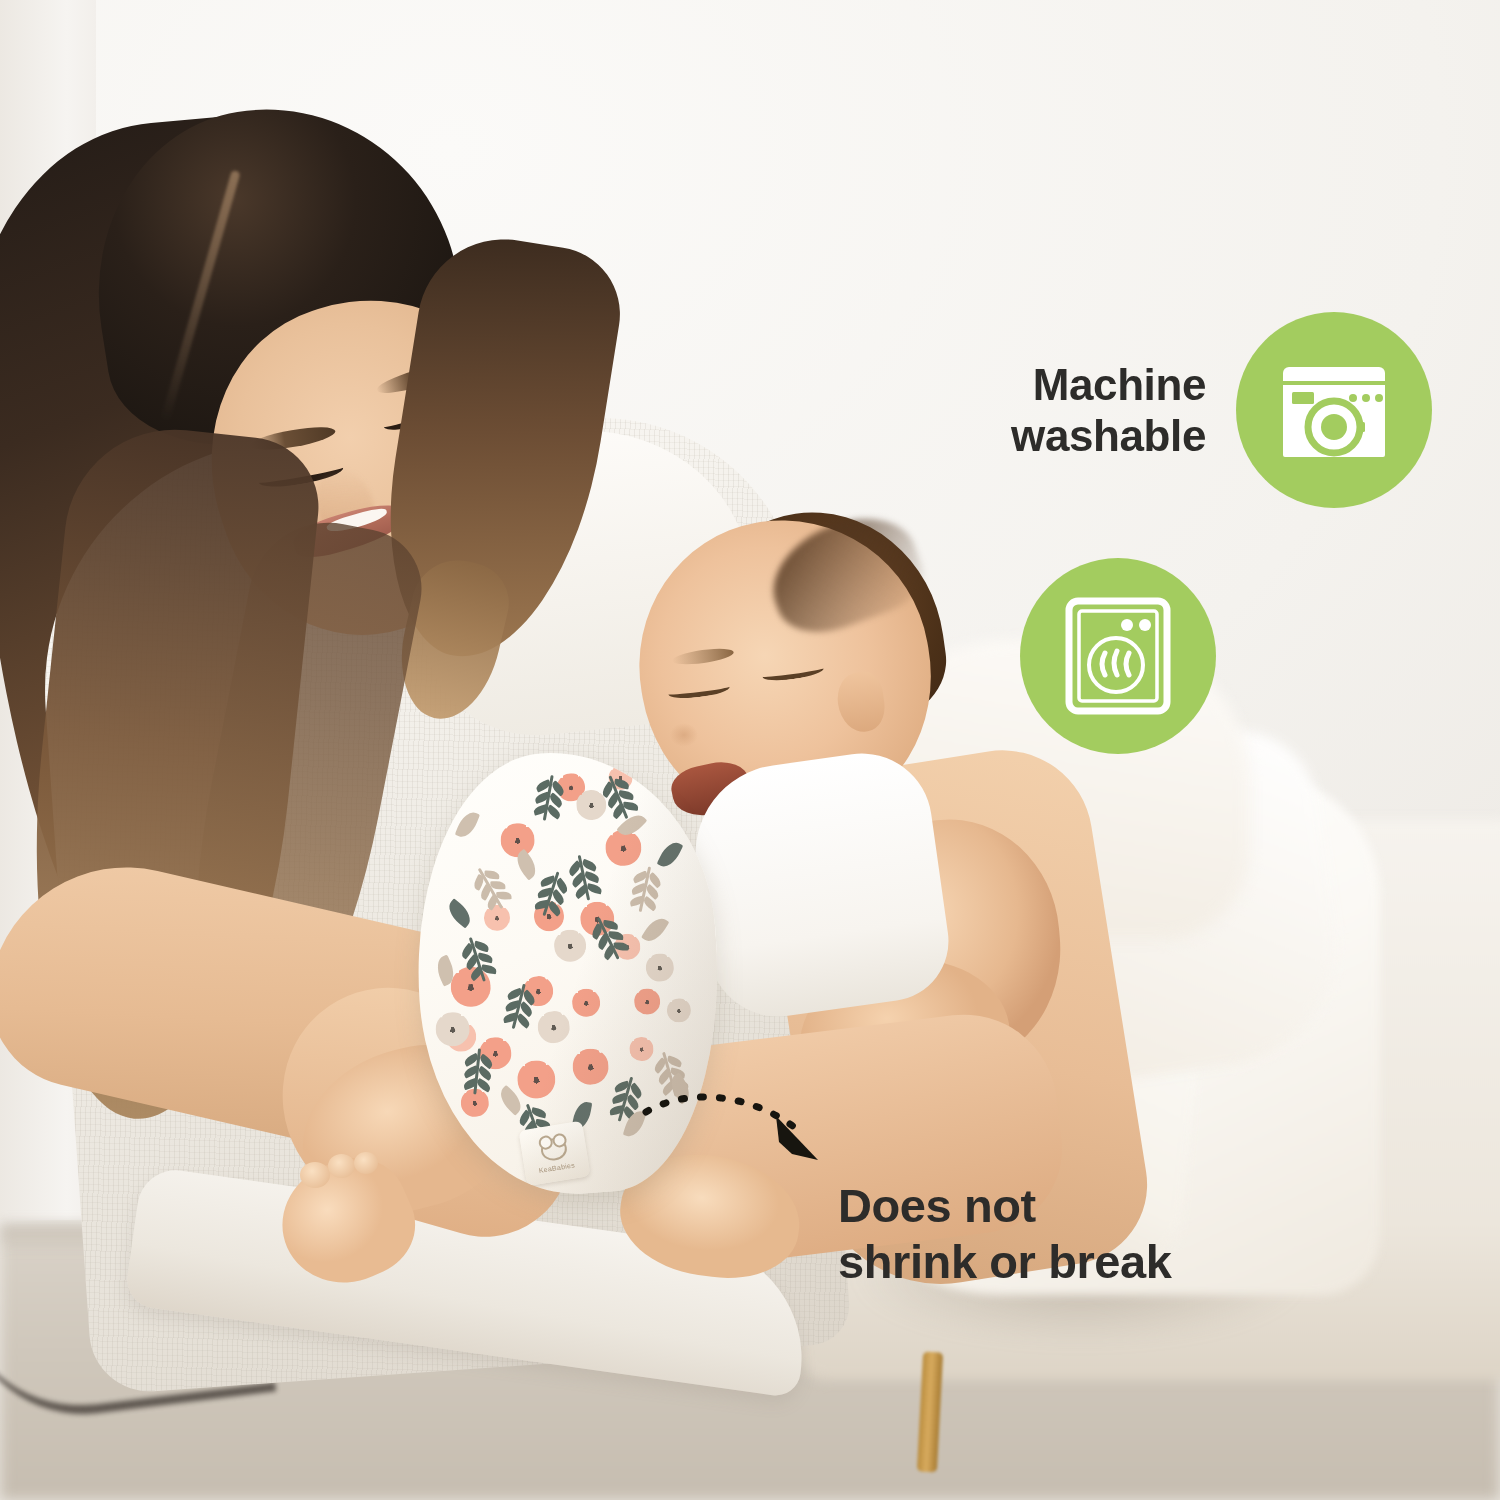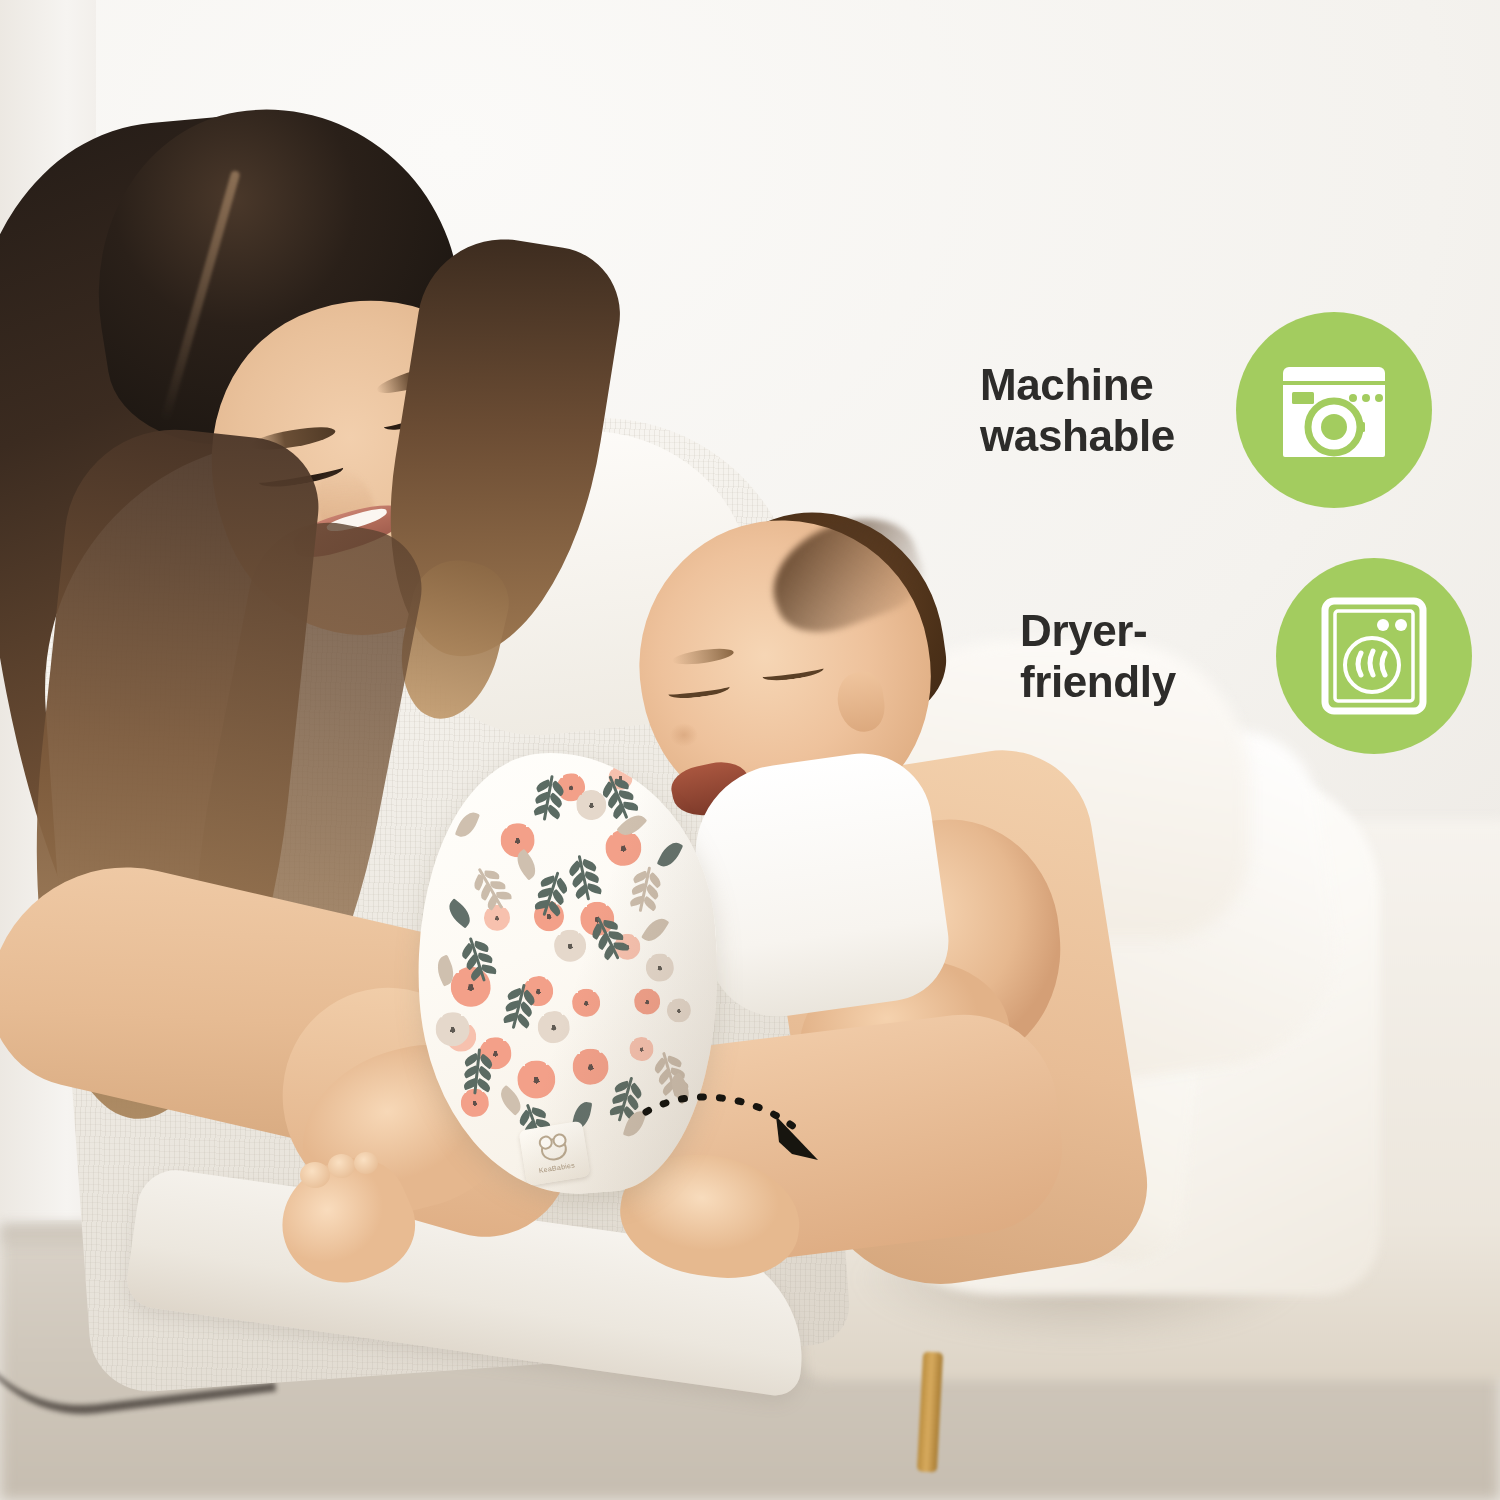--- a/index.html
+++ b/index.html
@@ -435,21 +435,21 @@
     color:#35332f; line-height:1.12;
     text-align:right; white-space:nowrap;
   }
 
   
   .feature { position:absolute; display:flex; align-items:center; gap:30px; }
   .feature.f1 { left:980px; top:312px; }
   .feature.f2 { left:1020px; top:558px; }
   .feature-label {
     font-size:44px; font-weight:600; color:#2d2c2a;
-    line-height:1.16; letter-spacing:-.4px;
+    line-height:1.16; text-align:right; letter-spacing:-.4px;
     width:226px; white-space:pre-line;
   }
   .badge {
     width:196px; height:196px; border-radius:50%;
     background:#a3cc5f;
     display:flex; align-items:center; justify-content:center;
     flex:0 0 auto;
   }
 
   
@@ -719,22 +719,20 @@
 
         <circle cx="59" cy="76" r="26" fill="none" stroke="#a3cc5f" stroke-width="7"></circle>
         <circle cx="59" cy="76" r="13" fill="#a3cc5f"></circle>
 
         <rect x="84" y="71" width="6" height="10" rx="1.5" fill="#a3cc5f"></rect>
       </svg>
     </div>
   </div>
 
   <div class="feature f2">
-    <div class="feature-label">Dryer-
-friendly</div>
     <div class="badge">
       <svg width="114" height="122" viewBox="0 0 114 122">
 
         <rect x="8" y="6" width="98" height="110" rx="9" fill="none" stroke="#ffffff" stroke-width="7"></rect>
 
         <rect x="18" y="16" width="78" height="90" rx="3" fill="none" stroke="#ffffff" stroke-width="3.5"></rect>
 
         <circle cx="66" cy="30" r="6" fill="#ffffff"></circle>
         <circle cx="84" cy="30" r="6" fill="#ffffff"></circle>
 
@@ -745,14 +743,16 @@
         <path d="M68 58 q-6 11 0 22" fill="none" stroke="#ffffff" stroke-width="5" stroke-linecap="round"></path>
       </svg>
     </div>
   </div>
 
   <svg class="arrow-svg" viewBox="0 0 220 110">
     <path d="M6 44 C 46 20, 110 24, 158 62" fill="none" stroke="#17150f" stroke-width="7" stroke-linecap="round" stroke-dasharray="3 16"></path>
     <path d="M136 48 L 178 92 L 152 86 L 139 74 Z" fill="#17150f"></path>
   </svg>
 
+  <div class="callout">Does not
+shrink or break</div>
 
 </div>
 
 </body></html>

